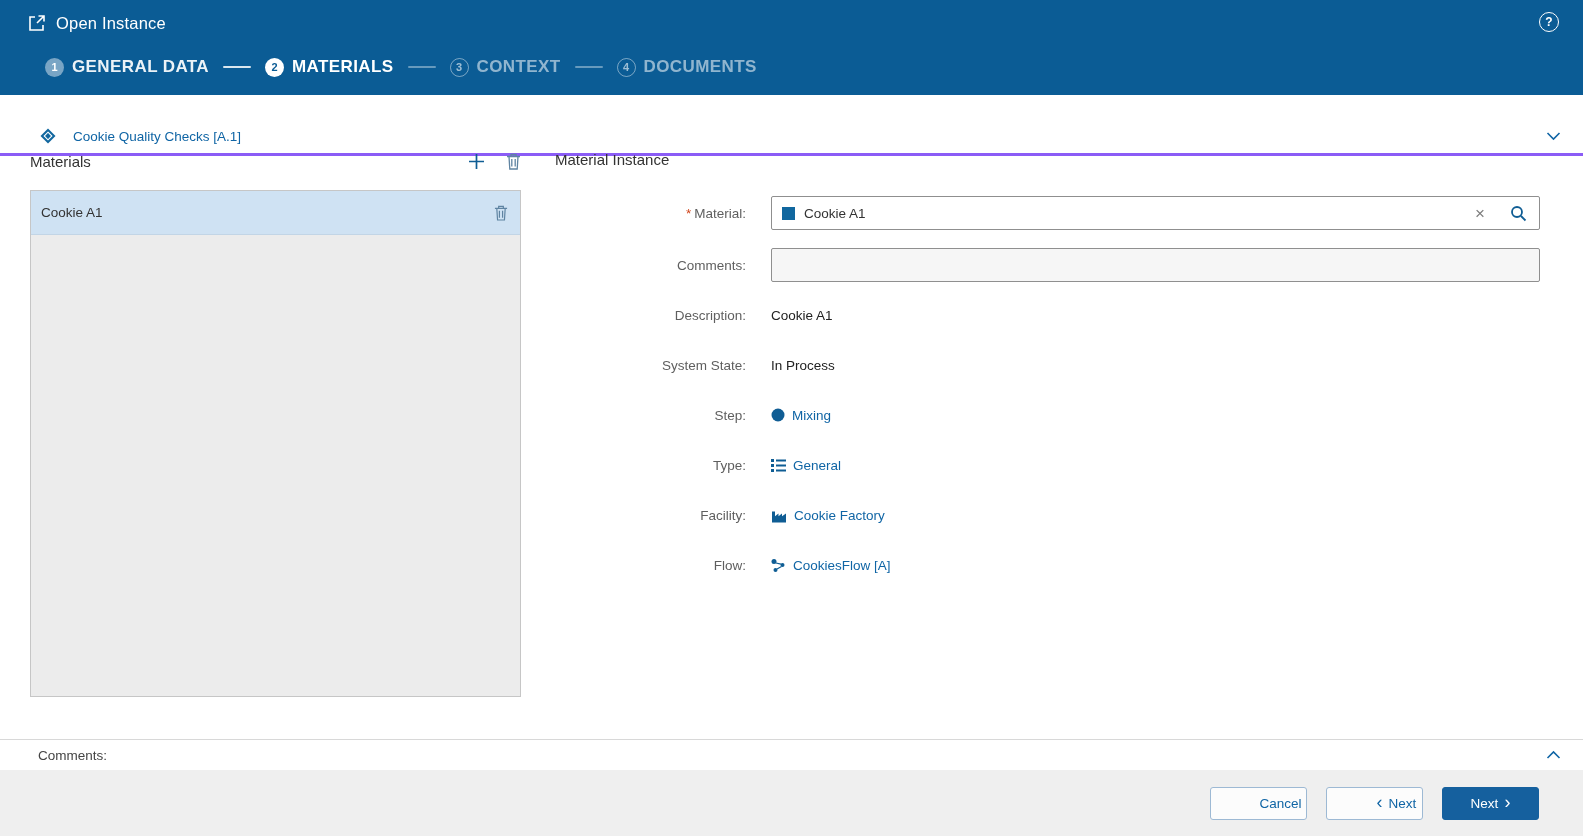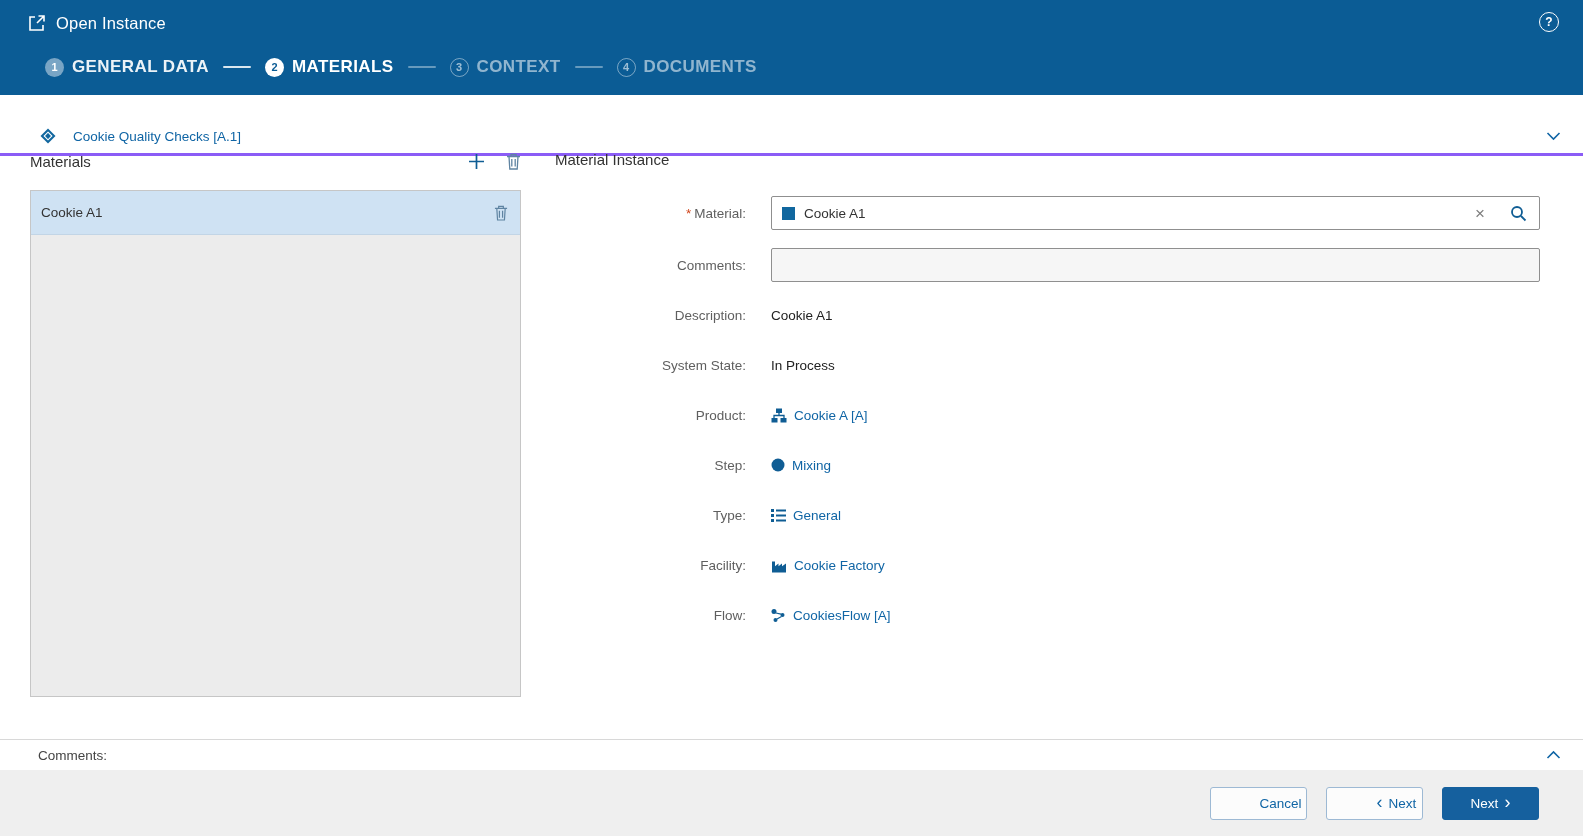--- a/index.html
+++ b/index.html
@@ -194,36 +194,20 @@
         </span>
     </div>
 
     <div class="frow frow-static">
       <span class="flabel">System State:</span>
       <span class="fctrl">
           <span class="static-value">In Process</span>
         </span>
     </div>
 
-    <div class="frow frow-static">
-      <span class="flabel">Product:</span>
-      <span class="fctrl">
-        <a class="field-link">
-          <span style="display:inline-flex;">
-            <svg width="16" height="15" viewBox="0 0 16 15">
-                <rect x="5" y="0.5" width="6" height="4.5" fill="#0f5d94"></rect>
-                <path d="M8 5 V7.5 M3 10 V7.5 H13 V10" fill="none" stroke="#0f5d94" stroke-width="1.3"></path>
-                <rect x="0.5" y="10" width="6" height="4.5" fill="#0f5d94"></rect>
-                <rect x="9.5" y="10" width="6" height="4.5" fill="#0f5d94"></rect>
-              </svg>
-          </span>
-          <span>Cookie A [A]</span>
-        </a>
-      </span>
-    </div>
 
     <div class="frow frow-static">
       <span class="flabel">Step:</span>
       <span class="fctrl">
         <a class="field-link">
           <span style="display:inline-flex;">
             <svg width="14" height="14" viewBox="0 0 14 14">
                 <circle cx="7" cy="7" r="6.5" fill="#0f5d94"></circle>
               </svg>
           </span>

